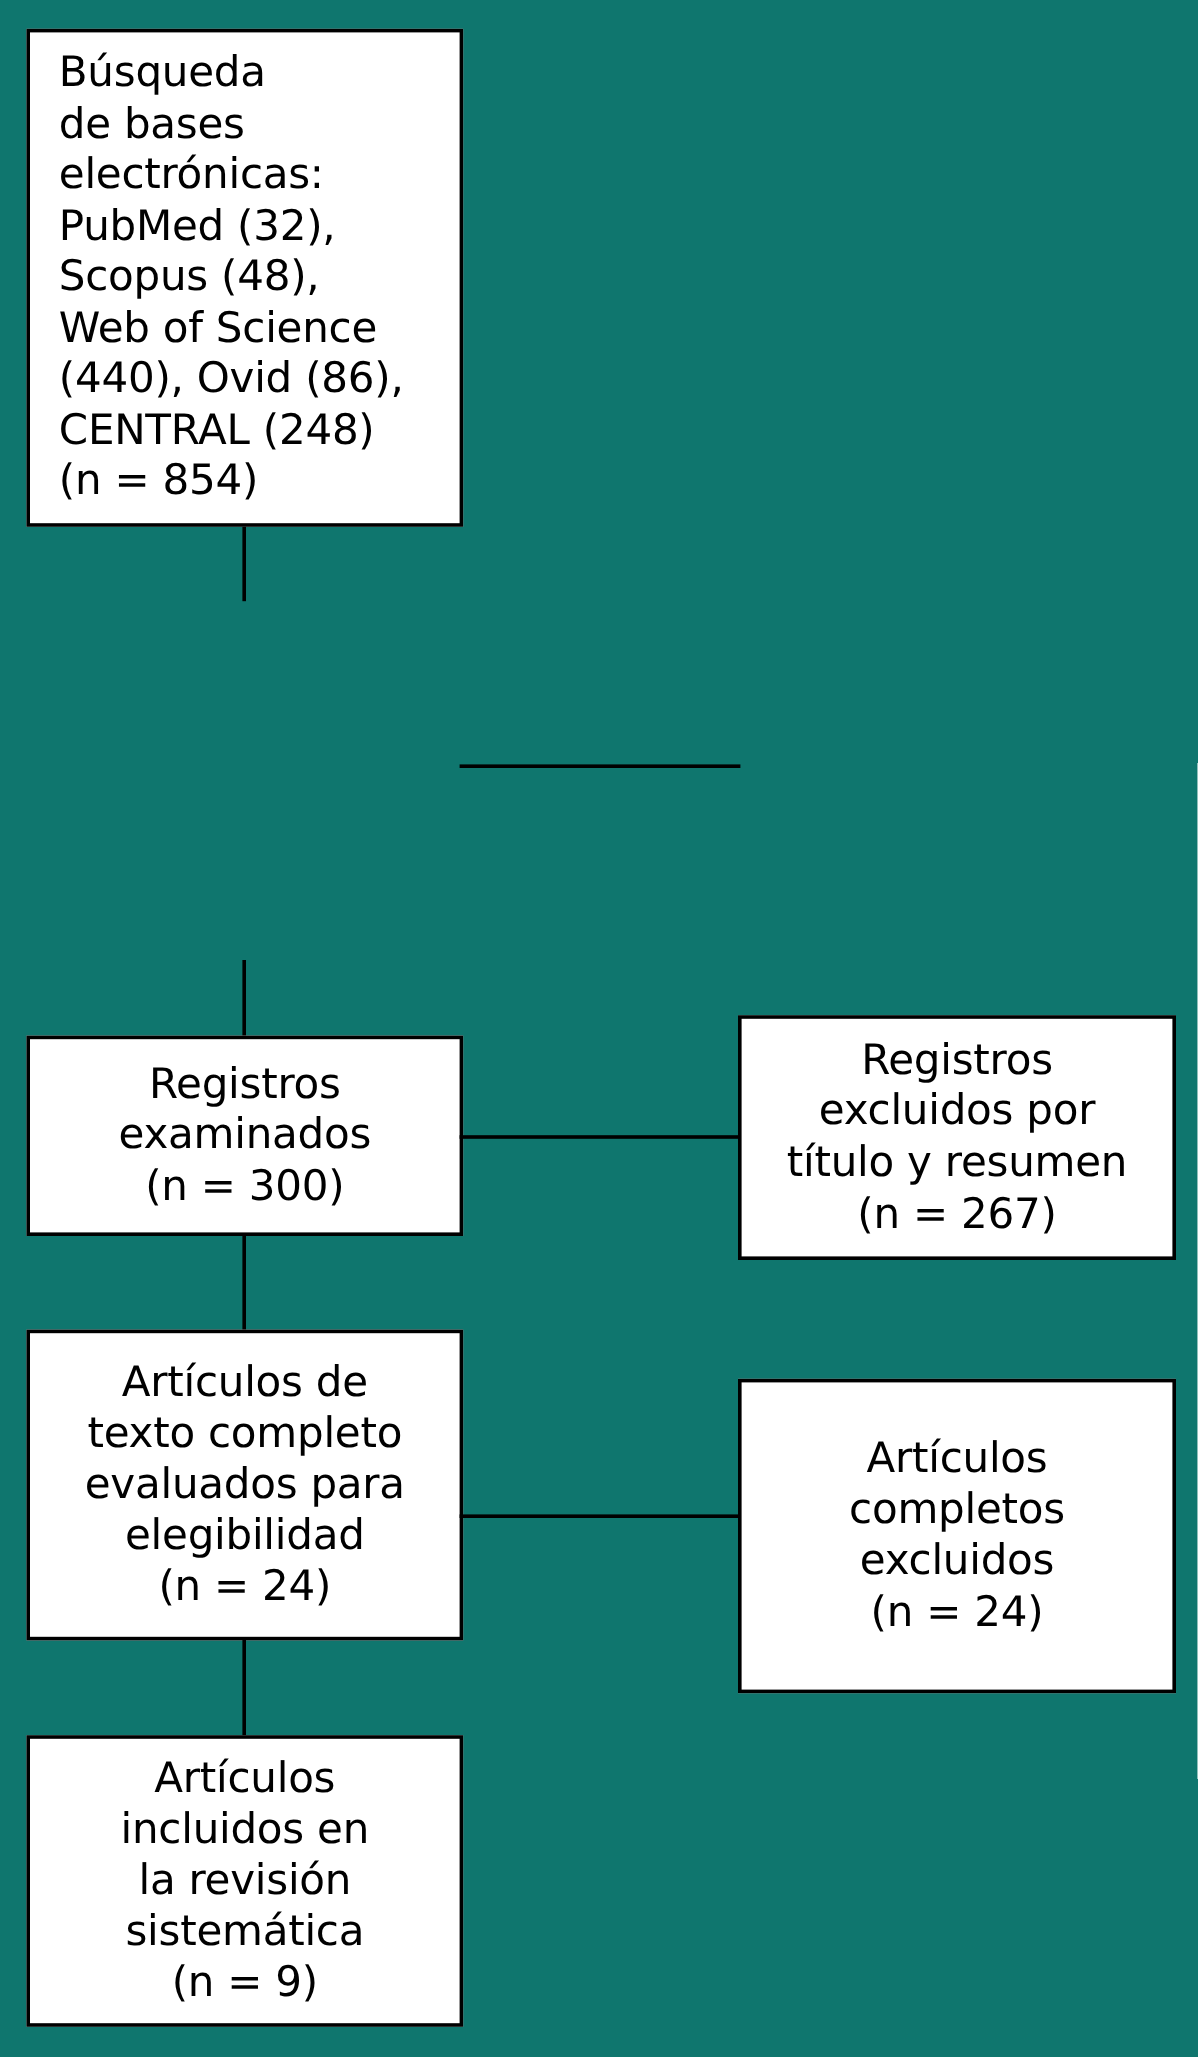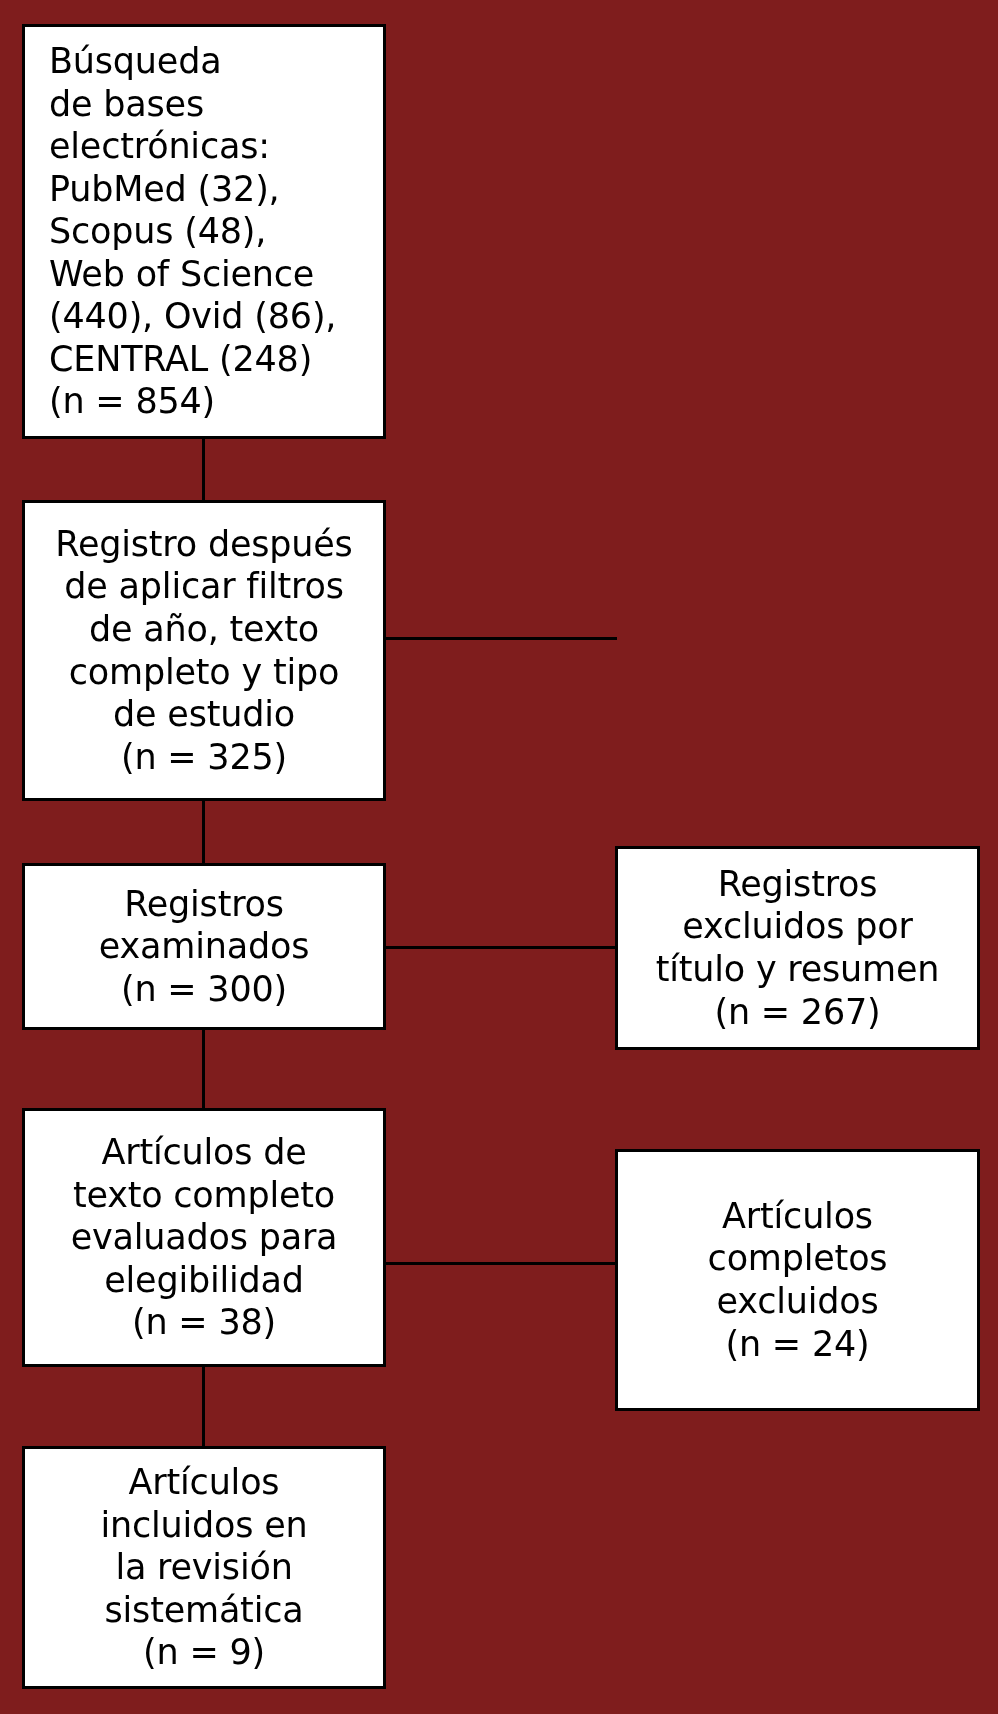--- a/index.html
+++ b/index.html
@@ -4,21 +4,21 @@
 <style>
   html, body {
     margin: 0;
     padding: 0;
     background: #ffffff;
   }
   #canvas {
     position: relative;
     width: 998px;
     height: 1714px;
-    background: #7f1d1d;
+    background: #0f766e;
     font-family: "DejaVu Sans", sans-serif;
     overflow: hidden;
   }
   .node {
     position: absolute;
     box-sizing: border-box;
     border: 3px solid #000000;
     background: #ffffff;
     display: flex;
     align-items: center;
@@ -53,28 +53,20 @@
 PubMed (32),
 Scopus (48),
 Web of Science
 (440), Ovid (86),
 CENTRAL (248)
 (n = 854)</span>
   </div>
 
   <div class="conn v" style="left:202px; top:439px; height:62px;"></div>
 
-  <div class="node align-center" style="left:22px; top:500px; width:364px; height:301px;">
-    <span class="txt">Registro después
-de aplicar filtros
-de año, texto
-completo y tipo
-de estudio
-(n = 325)</span>
-  </div>
 
   <div class="conn h" style="left:383px; top:637px; width:234px;"></div>
 
 
   <div class="conn v" style="left:202px; top:800px; height:65px;"></div>
 
   <div class="node align-center" style="left:22px; top:863px; width:364px; height:167px;">
     <span class="txt">Registros
 examinados
 (n = 300)</span>
@@ -89,21 +81,21 @@
 (n = 267)</span>
   </div>
 
   <div class="conn v" style="left:202px; top:1029px; height:80px;"></div>
 
   <div class="node align-center" style="left:22px; top:1108px; width:364px; height:259px;">
     <span class="txt">Artículos de
 texto completo
 evaluados para
 elegibilidad
-(n = 38)</span>
+(n = 24)</span>
   </div>
 
   <div class="conn h" style="left:383px; top:1262px; width:234px;"></div>
 
   <div class="node align-center" style="left:615px; top:1149px; width:365px; height:262px;">
     <span class="txt">Artículos
 completos
 excluidos
 (n = 24)</span>
   </div>

